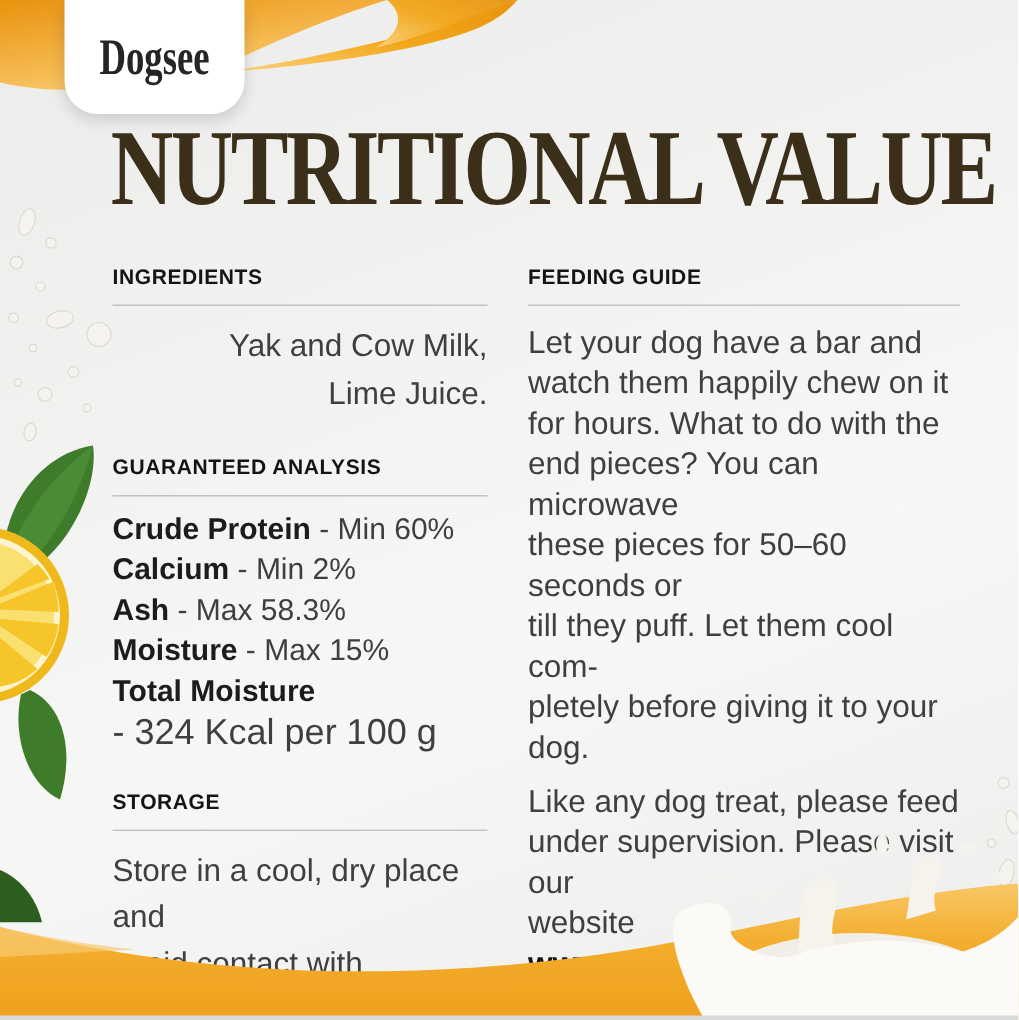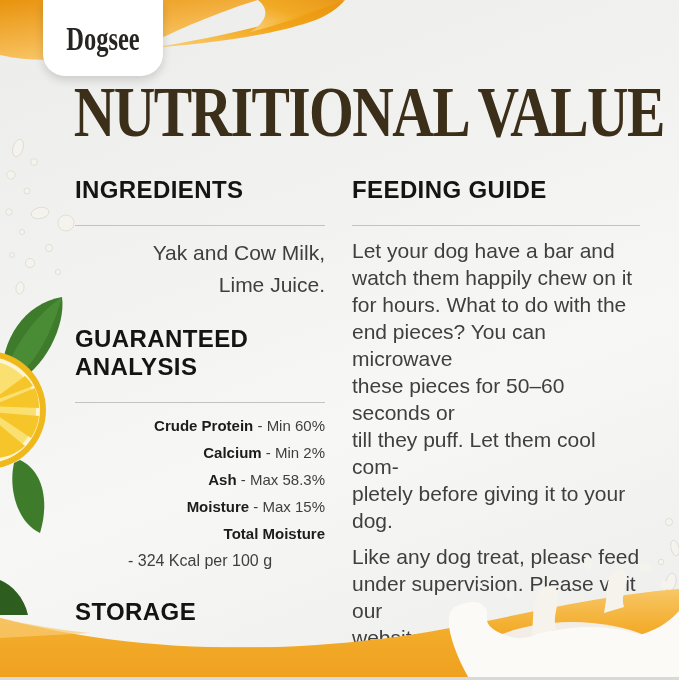--- a/index.html
+++ b/index.html
@@ -34,32 +34,32 @@
   }
   .page-title span{
     display:inline-block;font-family:"Liberation Serif",serif;font-weight:700;
     font-size:72px;line-height:1;color:#3c2f19;letter-spacing:-2px;
     transform:scaleX(.80);transform-origin:center;white-space:nowrap;
   }
   .col{position:absolute;top:176px;}
   .col-left{left:75px;width:250px;}
   .col-right{left:352px;width:288px;}
   h2.sec{
-    margin:0;font-size:24px;font-weight:800;color:#141414;letter-spacing:.4px;
-    padding-bottom:21px;border-bottom:1px solid #c3c3c3;
+    margin:0;font-size:14px;font-weight:800;color:#141414;letter-spacing:.4px;
+    padding-bottom:11px;border-bottom:1px solid #c3c3c3;
   }
   .body-txt{
     margin:11px 0 0 0;font-size:21px;line-height:27px;color:#3f3f3f;white-space:pre-line;
   }
   .ingredients-txt{line-height:32px;text-align:right;}
   .sec-gap{margin-top:24px;}
   .ga-list{margin:9px 0 0 0;padding:0;list-style:none;}
-  .ga-list li{font-size:15px;line-height:27px;color:#3f3f3f;text-align:right;}
+  .ga-list li{font-size:20px;line-height:27px;color:#3f3f3f;}
   .ga-list .nm{font-weight:700;color:#1c1c1c;}
-  .cal-note{margin:0;font-size:16px;line-height:27px;color:#3f3f3f;text-align:center;}
+  .cal-note{margin:0;font-size:24px;line-height:27px;color:#3f3f3f;}
   .storage-txt{line-height:31px;}
   .fg-p{margin:11px 0 0 0;font-size:21px;line-height:27px;color:#3f3f3f;white-space:pre-line;}
   .fg-p2{margin-top:9px;}
   .web{font-weight:800;color:#141414;}
   .bottom-edge{position:absolute;left:0;bottom:0;width:679px;height:3px;background:#d7dad8;}
 </style>
 </head>
 <body>
 
 <div class="canvas">

